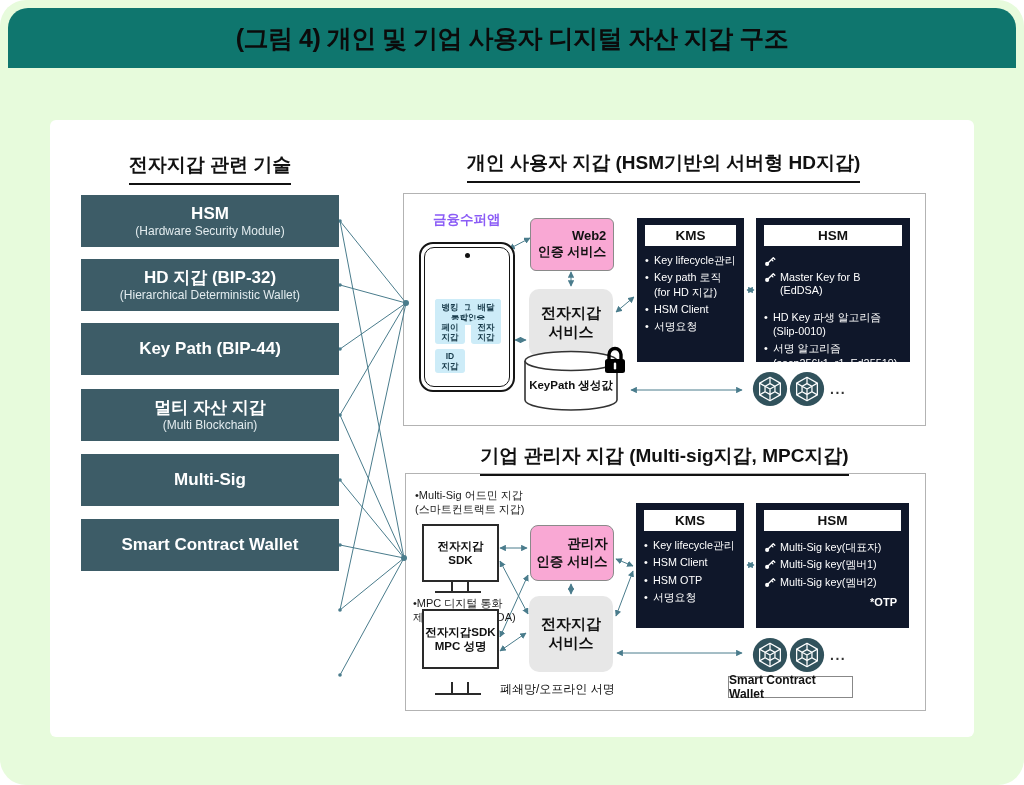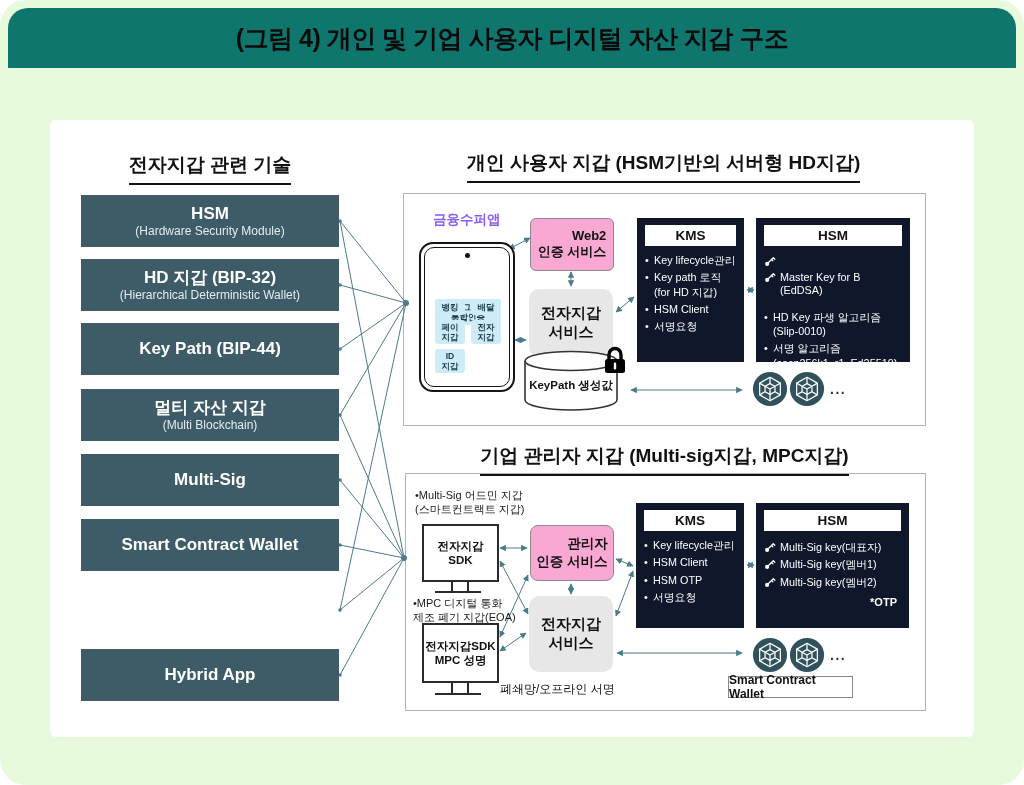--- a/index.html
+++ b/index.html
@@ -127,23 +127,20 @@
   <div class="tbox lb4">
     <span class="t">멀티 자산 지갑</span>
     <span class="s">(Multi Blockchain)</span>
   </div>
   <div class="tbox lb5">
     <span class="t">Multi-Sig</span>
   </div>
   <div class="tbox lb6">
     <span class="t">Smart Contract Wallet</span>
   </div>
-  <div class="tbox lb8">
-    <span class="t">Hybrid App</span>
-  </div>
 
   <div class="abs heading" style="left:403px;top:150px;width:521px;">
     <em>개인 사용자 지갑 (HSM기반의 서버형 HD지갑)</em>
   </div>
   <div class="panel" style="left:403px;top:193px;width:521px;height:231px;"></div>
 
   <div class="applabel">금융수퍼앱</div>
   <div class="phone">
     <div class="inner"></div>
     <div class="cam"></div>
@@ -237,21 +234,21 @@
 
   <div class="note prel" style="left:415px;top:488px;">•Multi-Sig 어드민 지갑
 (스마트컨트랙트 지갑)</div>
   <div class="monitor prel" style="left:422px;top:524px;">전자지갑
 SDK</div>
   <div class="neck" style="left:451px;top:580px;"></div>
   <div class="base" style="left:435px;top:591px;"></div>
 
   <div class="note prel" style="left:413px;top:596px;">•MPC 디지털 통화
 제조 폐기 지갑(EOA)</div>
-  <div class="monitor prel" style="left:422px;top:623px;height:56px;">전자지갑SDK
+  <div class="monitor prel" style="left:422px;top:609px;height:56px;">전자지갑SDK
 MPC 성명</div>
   <div class="neck" style="left:451px;top:682px;"></div>
   <div class="base" style="left:435px;top:693px;"></div>
 
   <div class="wbox prel" style="left:530px;top:525px;width:82px;height:54px;font-size:13.5px;border-radius:8px;">관리자
 인증 서비스</div>
   <div class="gbox prel" style="left:529px;top:596px;width:84px;height:76px;font-size:15px;">전자지갑
 서비스</div>
   <div class="offline">폐쇄망/오프라인 서명</div>
 

